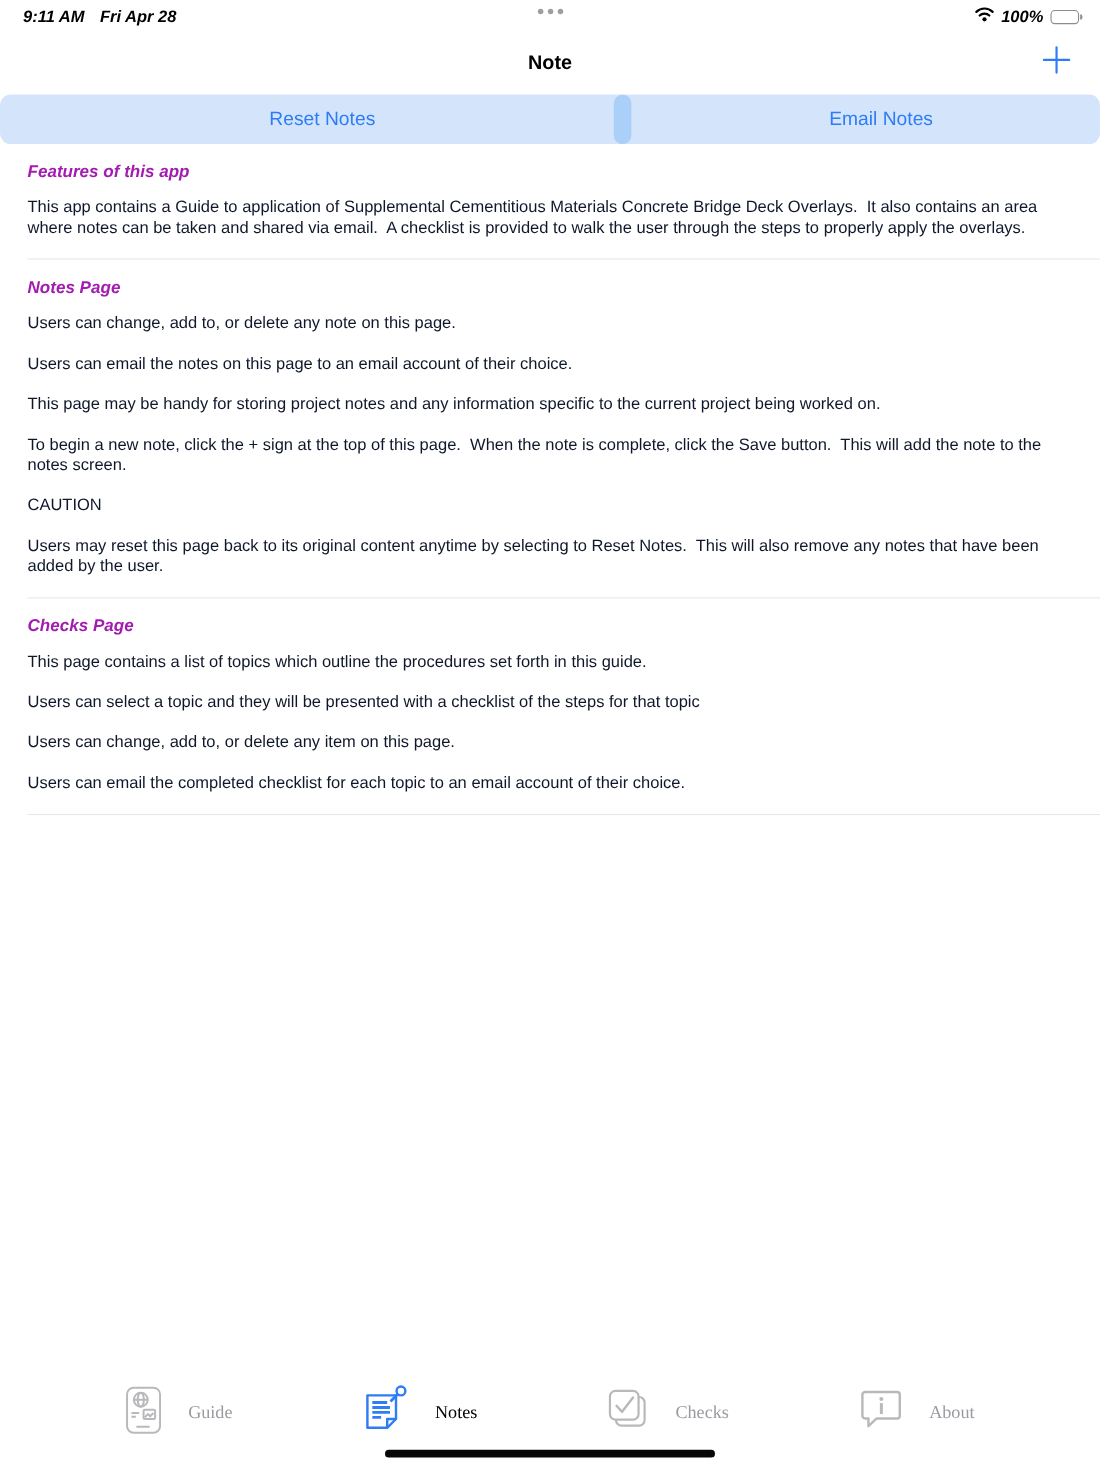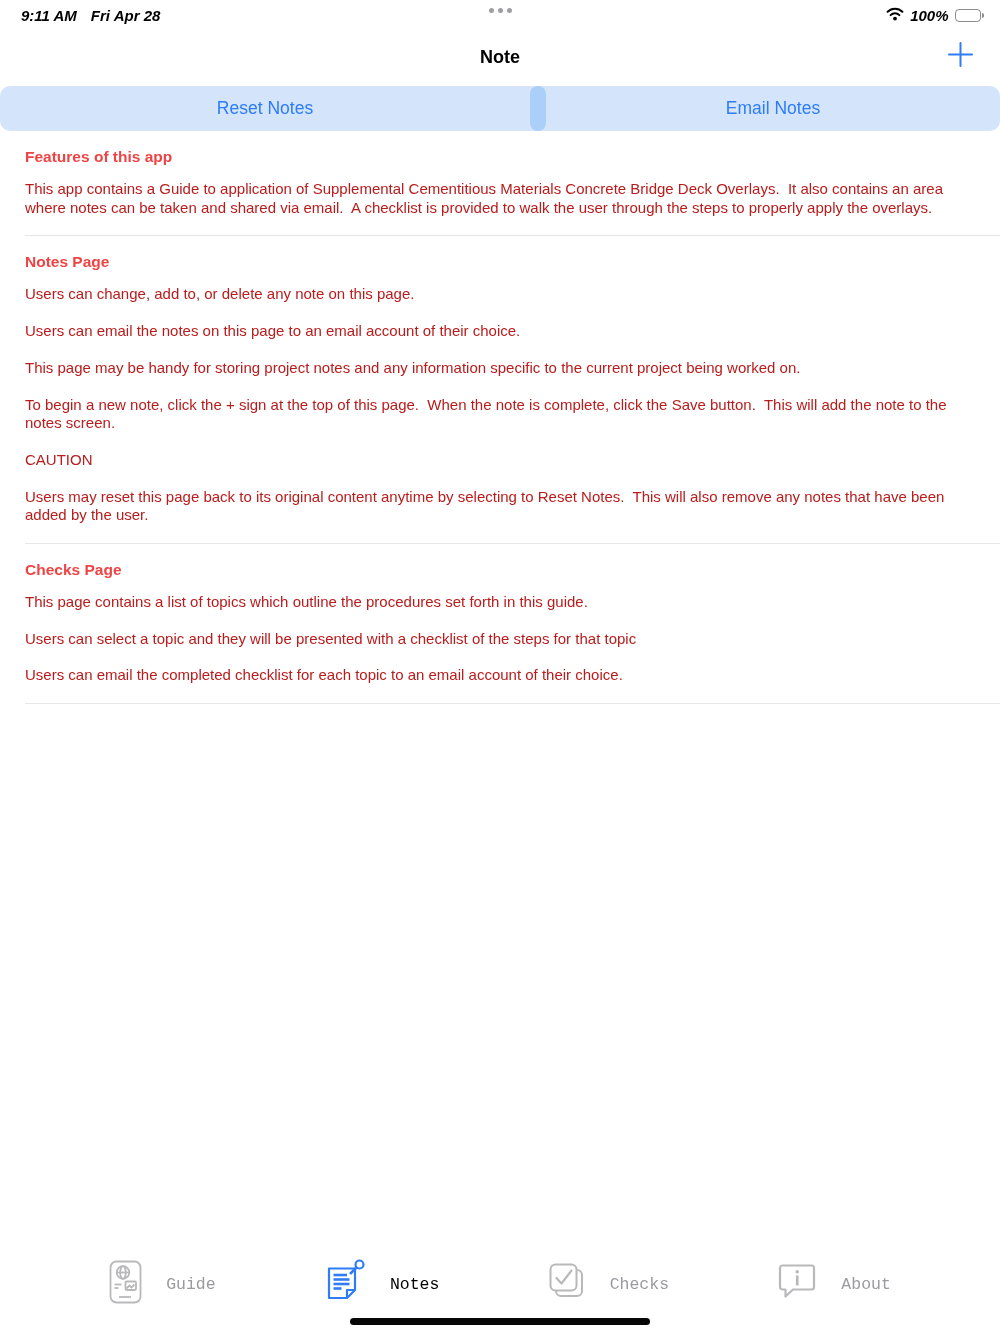--- a/index.html
+++ b/index.html
@@ -72,44 +72,45 @@
     border-radius: 10px;
     display: flex;
     align-items: stretch;
     overflow: hidden;
   }
   .segment {
     border: none; background: transparent; cursor: pointer;
     font-family: inherit;
     font-size: 17.5px;
     color: #2e7cf6;
-    display: flex; align-items: center; justify-content: center;
+    display: flex; align-items: center; justify-content: center; margin-left: 28px;
   }
   .segment-left  { width: 530px; }
   .segment-right { flex: 1; }
   .segment-divider {
     width: 16px;
     background: #aacff8;
     border-radius: 8px;
   }
 
   
   .content { padding: 17px 26px 0 25px; }
   .content h2 {
     font-size: 15.5px;
     font-weight: 700;
-    color: #ef4444;
+    color: #a21caf;
     margin: 0 0 14px;
+    font-style: italic;
   }
   .content p {
     font-size: 15px;
     line-height: 18.7px;
     margin: 0 0 18px;
     white-space: pre-wrap;
-    color: #b91c1c;
+    color: #0f172a;
   }
   .content hr {
     border: 0;
     border-top: 1px solid #e7e7e7;
     margin: 0 -26px 17px 0;
   }
 
   
   .tabbar {
     position: absolute;
@@ -117,21 +118,21 @@
     height: 84px;
     background: #fff;
     display: flex;
     align-items: center;
     justify-content: space-around;
     padding: 0 55px 16px;
   }
   .tab-item {
     display: flex; align-items: center; gap: 24px;
     background: none; border: none; cursor: pointer;
-    font-family: Liberation Mono, monospace;
+    font-family: Liberation Serif, serif;
     font-size: 16.5px;
     color: #9a9aa0;
   }
   .tab-item.active { color: #000000; }
   .home-indicator {
     position: absolute;
     left: 350px; bottom: 9px;
     width: 300px; height: 7px;
     border-radius: 4px;
     background: #070707;
@@ -199,20 +200,21 @@
     <p>To begin a new note, click the + sign at the top of this page.  When the note is complete, click the Save button.  This will add the note to the notes screen.</p>
     <p>CAUTION</p>
     <p>Users may reset this page back to its original content anytime by selecting to Reset Notes.  This will also remove any notes that have been added by the user.</p>
   </section>
   <hr>
 
   <section>
     <h2>Checks Page</h2>
     <p>This page contains a list of topics which outline the procedures set forth in this guide.</p>
     <p>Users can select a topic and they will be presented with a checklist of the steps for that topic</p>
+    <p>Users can change, add to, or delete any item on this page.</p>
     <p>Users can email the completed checklist for each topic to an email account of their choice.</p>
   </section>
   <hr>
 
 </div>
 
 <div class="tabbar">
 
   <button class="tab-item">
     <span>

